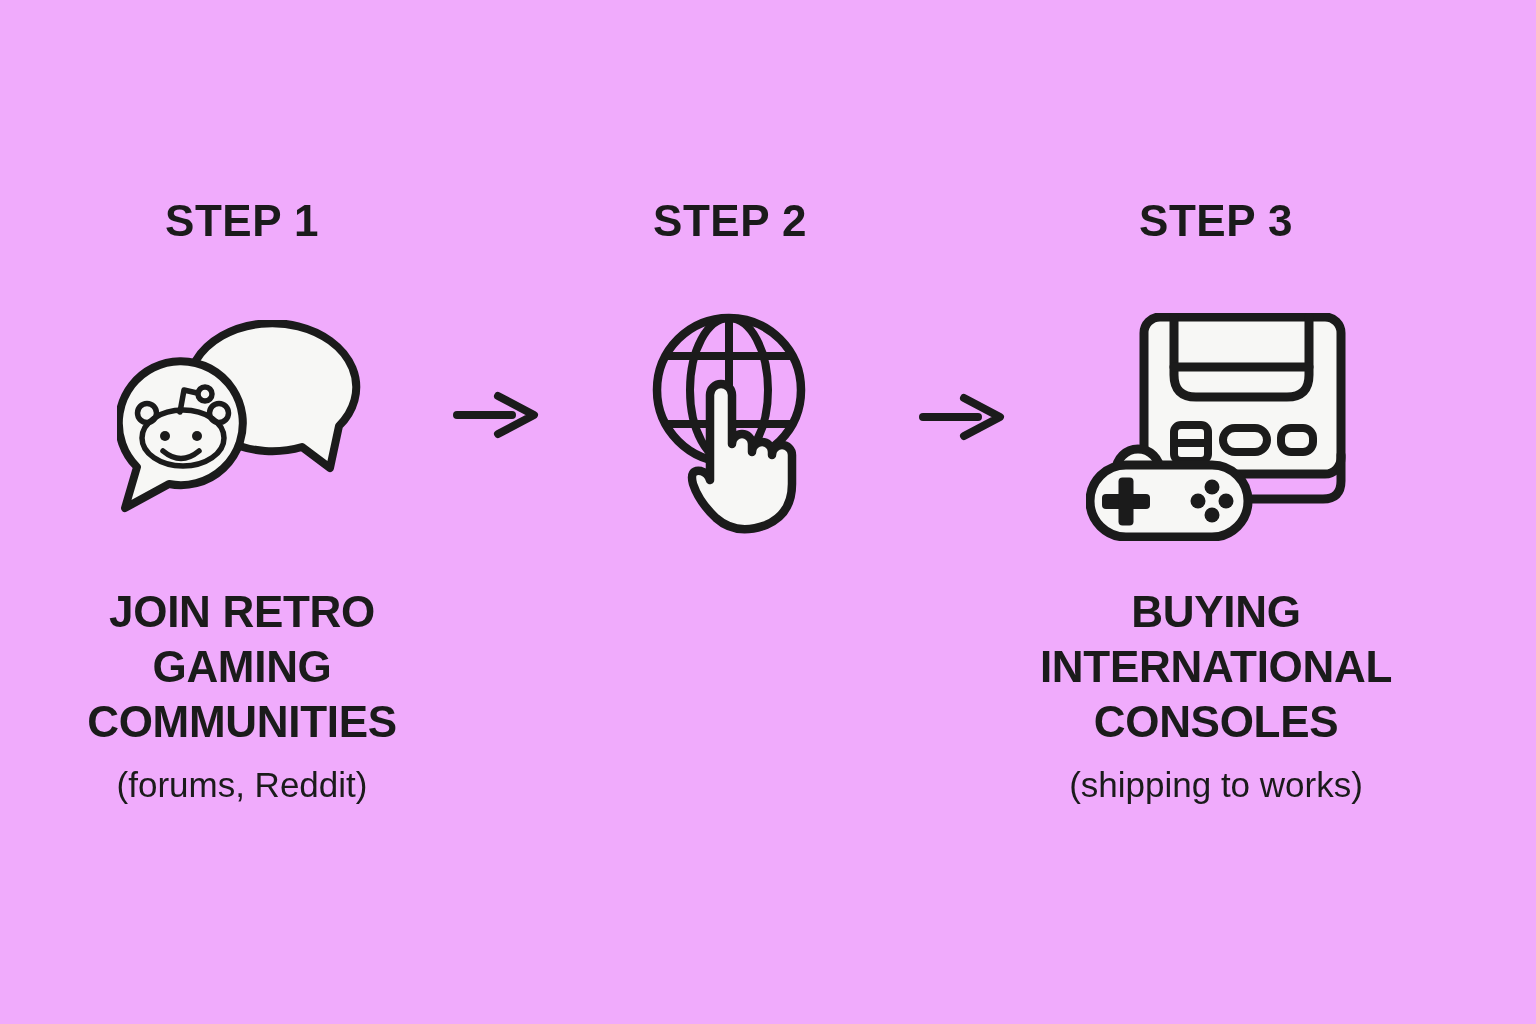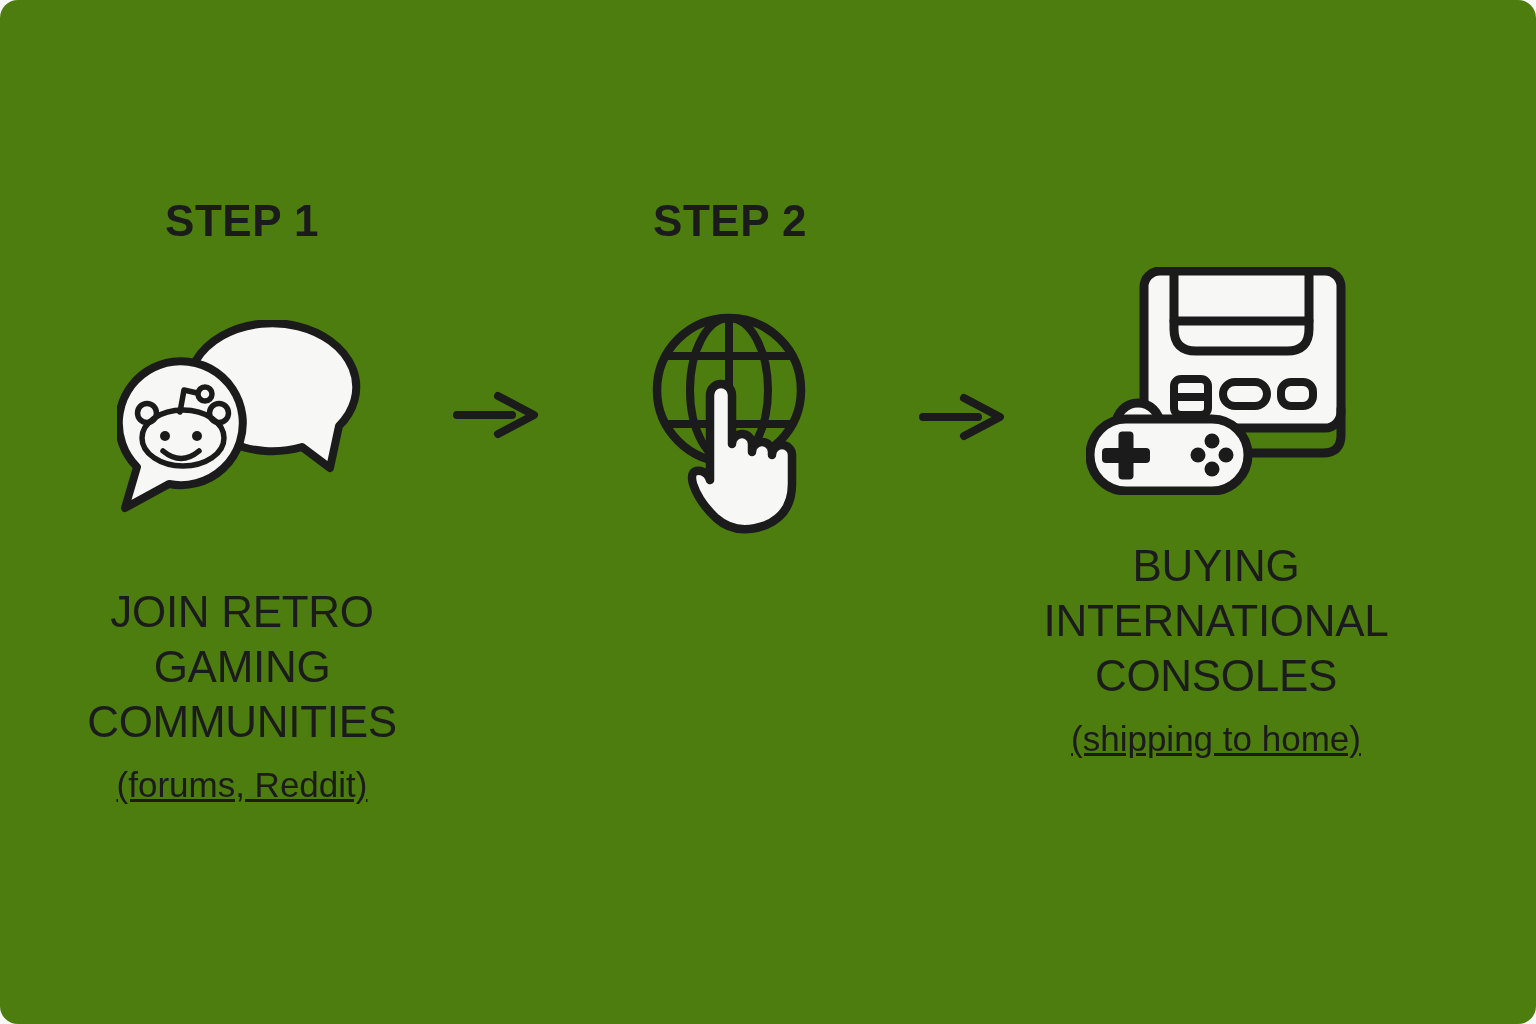--- a/index.html
+++ b/index.html
@@ -1,29 +1,28 @@
 <!DOCTYPE html>
 <html><head>
 <meta charset="utf-8">
 <style>
   html,body{margin:0;padding:0;background:#f7f7f5;}
   .canvas{
     position:relative;
     width:1536px;height:1024px;
-    background:#4d7c0f;
+    background:#f0abfc;
     font-family:"Liberation Sans",sans-serif;
     color:#1b1b1b;
     overflow:hidden;
-    border-radius:18px;
   }
   .step{position:absolute;top:198px;width:400px;text-align:center;}
   .step-label{margin:0;font-size:44px;line-height:46px;font-weight:700;letter-spacing:.5px;}
   .icon-box{height:258px;margin-top:54px;display:flex;align-items:center;justify-content:center;}
-  .step-title{margin:28px 0 0;font-size:44px;line-height:55px;font-weight:400;letter-spacing:-.3px;white-space:pre-line;}
-  .step-subtitle{margin:14px 0 0;font-size:35px;line-height:44px;font-weight:400;text-decoration:underline;}
+  .step-title{margin:28px 0 0;font-size:44px;line-height:55px;font-weight:700;letter-spacing:-.3px;white-space:pre-line;}
+  .step-subtitle{margin:14px 0 0;font-size:35px;line-height:44px;font-weight:400;}
   .arrow{position:absolute;}
   svg{display:block;}
 </style>
 </head>
 <body>
 
 <div class="canvas">
 
   <section class="step" style="left:42px">
     <h2 class="step-label">STEP 1</h2>
@@ -74,20 +73,21 @@
   </section>
 
   <div class="arrow" style="left:918px;top:393px">
     <svg width="92" height="48" viewBox="0 0 92 48" fill="none" stroke="#1b1b1b" stroke-width="8" stroke-linecap="round" stroke-linejoin="round">
       <path d="M 5 24 L 60 24"></path>
       <path d="M 46 5 L 82 24 L 46 43"></path>
     </svg>
   </div>
 
   <section class="step" style="left:1016px">
+    <h2 class="step-label">STEP 3</h2>
     <div class="icon-box">
       <svg width="260" height="228" viewBox="0 0 260 228" fill="none" stroke="#1b1b1b" stroke-linecap="round" stroke-linejoin="round">
         <rect x="58" y="4" width="197" height="157" rx="16" fill="#f7f7f5" stroke-width="9"></rect>
         <path d="M 255 142 L 255 168 Q 255 186 237 186 L 146 186" stroke-width="9"></path>
         <path d="M 88 4 L 88 62 Q 88 84 110 84 L 201 84 Q 223 84 223 62 L 223 4" stroke-width="9"></path>
         <line x1="88" y1="54" x2="223" y2="54" stroke-width="9"></line>
         <rect x="88" y="112" width="34" height="36" rx="7" stroke-width="8"></rect>
         <line x1="88" y1="130" x2="122" y2="130" stroke-width="8"></line>
         <rect x="137" y="115" width="44" height="24" rx="12" stroke-width="8"></rect>
         <rect x="195" y="115" width="32" height="24" rx="10" stroke-width="8"></rect>
@@ -97,16 +97,16 @@
         <rect x="32.5" y="164.5" width="15" height="48" rx="4" fill="#1b1b1b" stroke="none"></rect>
         <circle cx="126" cy="174" r="7.5" fill="#1b1b1b" stroke="none"></circle>
         <circle cx="126" cy="202" r="7.5" fill="#1b1b1b" stroke="none"></circle>
         <circle cx="112" cy="188" r="7.5" fill="#1b1b1b" stroke="none"></circle>
         <circle cx="140" cy="188" r="7.5" fill="#1b1b1b" stroke="none"></circle>
       </svg>
     </div>
     <h3 class="step-title">BUYING
 INTERNATIONAL
 CONSOLES</h3>
-    <p class="step-subtitle">(shipping to home)</p>
+    <p class="step-subtitle">(shipping to works)</p>
   </section>
 
 </div>
 
 </body></html>

